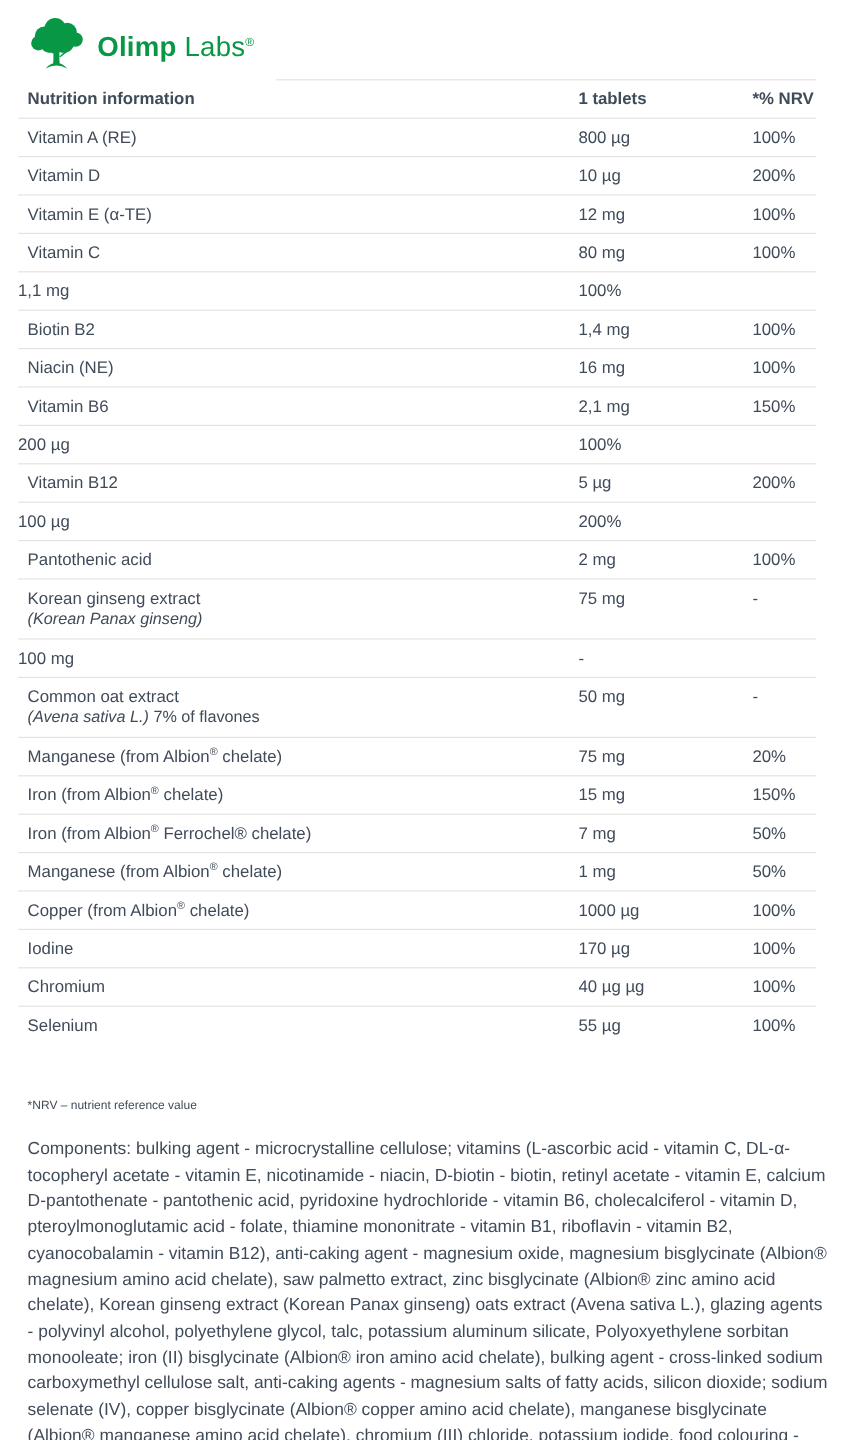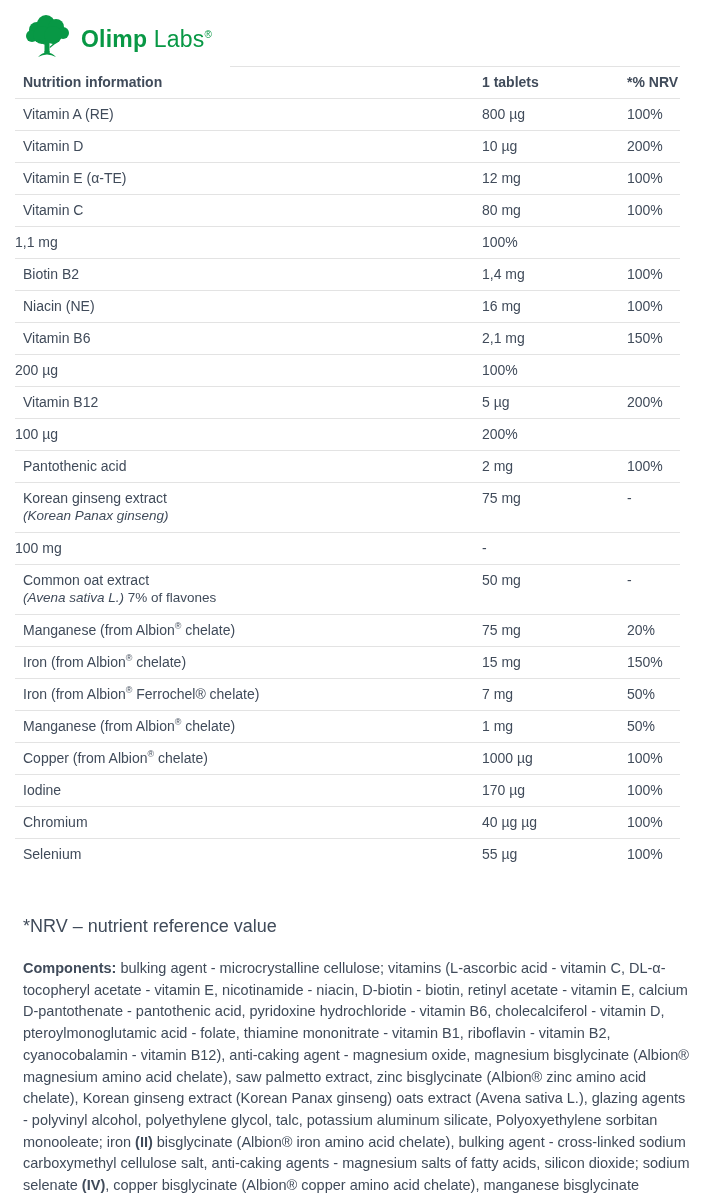--- a/index.html
+++ b/index.html
@@ -1,21 +1,21 @@
 <!DOCTYPE html>
 <html><head>
 <meta charset="utf-8">
 <style>
   html,body{margin:0;padding:0;}
   body{
     width:715px;height:1200px;background:#ffffff;
     font-family:"Liberation Sans","DejaVu Sans",sans-serif;
     color:#404b5a;-webkit-font-smoothing:antialiased;
   }
-  .b{font-weight:700;}
+  .b{font-weight:400;}
   .i{font-style:italic;}
   sup{font-size:9px;line-height:0;}
 
   
   .logo-row{display:flex;align-items:center;gap:9px;padding:14px 0 0 24px;height:50px;}
   .tree{flex:0 0 auto;}
   .brand-text{font-size:23px;color:#089845;letter-spacing:.2px;white-space:nowrap;text-align:center;}
   .brand-bold{font-weight:700;}
   .brand-reg-mark{font-size:10px;vertical-align:super;}
 
@@ -26,21 +26,21 @@
     display:grid;grid-template-columns:437px 115px 1fr;
     border-bottom:1px solid #e3e3e3;
     padding:7px 0 8px;align-items:start;line-height:16px;gap:30px;
   }
   .trow:last-child{border-bottom:none;}
   .trow .c1{padding-left:8px;}
   .header-row{font-weight:700;}
   .sub-line{display:block;margin-top:2px;font-size:13.5px;line-height:16px;}
 
   
-  .nrv-note{margin:46px 0 0 23px;font-size:18px;}
+  .nrv-note{margin:46px 0 0 23px;font-size:10px;}
   .components{margin:21px 23px 0 23px;width:669px;font-size:14.5px;line-height:21.7px;text-align:left;}
 </style>
 </head>
 <body>
 
 <header class="logo-row">
   <span class="tree">
     <svg width="48" height="46" viewBox="0 0 48 46" aria-hidden="true">
       <g fill="#089845">
         <circle cx="13" cy="16" r="8"></circle>

